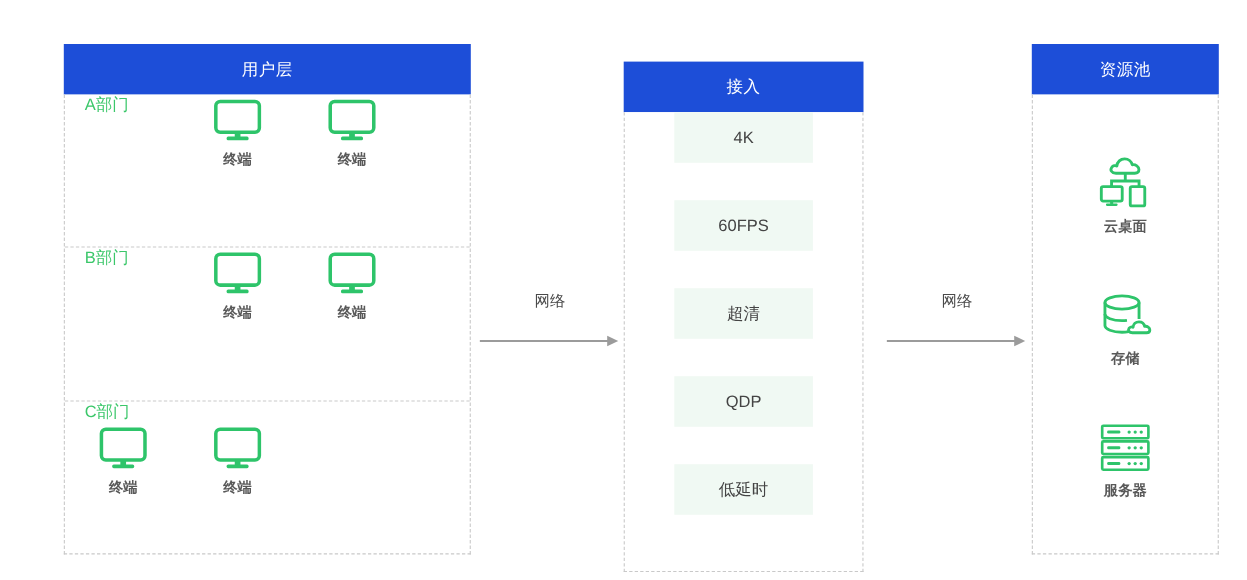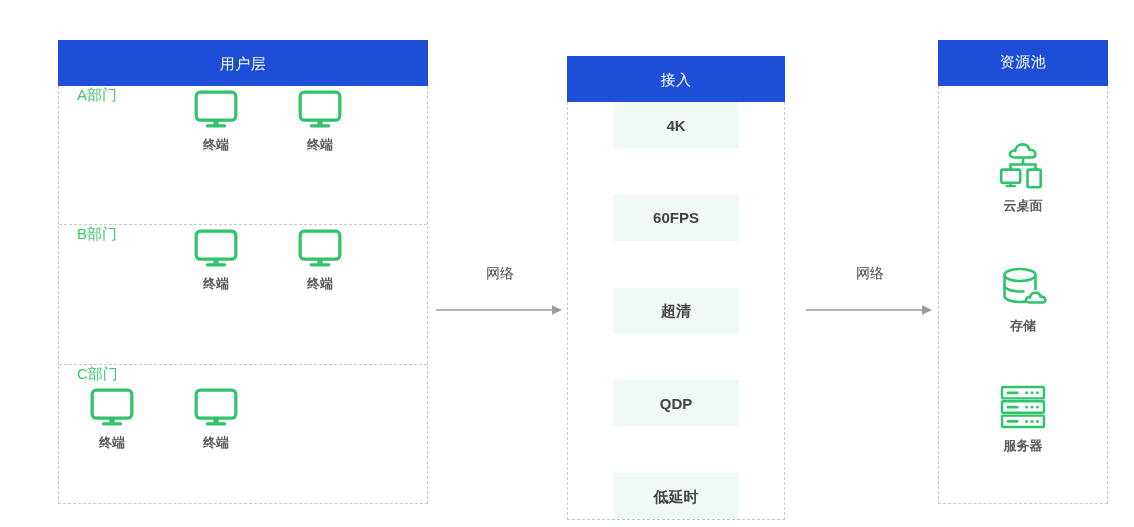--- a/index.html
+++ b/index.html
@@ -89,43 +89,42 @@
     left: 567px;
     top: 40px;
     width: 218px;
   }
   #access-layer .panel-header { height: 46px; margin-top: 16px; }
   #access-layer .panel-body {
     height: 418px;
     display: flex;
     flex-direction: column;
     align-items: center;
-    justify-content: space-between;
+    justify-content: flex-start;
     gap: 34px;
-    font-weight: bold;
   }
   .feature-tag {
     width: 126px;
     height: 46px;
     background: #f0f9f3;
     color: #444444;
     font-size: 15px;
     display: flex;
     align-items: center;
     justify-content: center;
     line-height: 1;
   }
 
   
   #resource-pool {
     left: 938px;
     top: 40px;
     width: 170px;
   }
-  #resource-pool .panel-header { height: 46px; font-family: Liberation Mono, monospace; }
+  #resource-pool .panel-header { height: 46px; }
   #resource-pool .panel-body {
     height: 418px;
     display: flex;
     flex-direction: column;
     align-items: center;
     justify-content: center;
     gap: 46px;
     font-weight: bold;
   }
   .resource-item {

